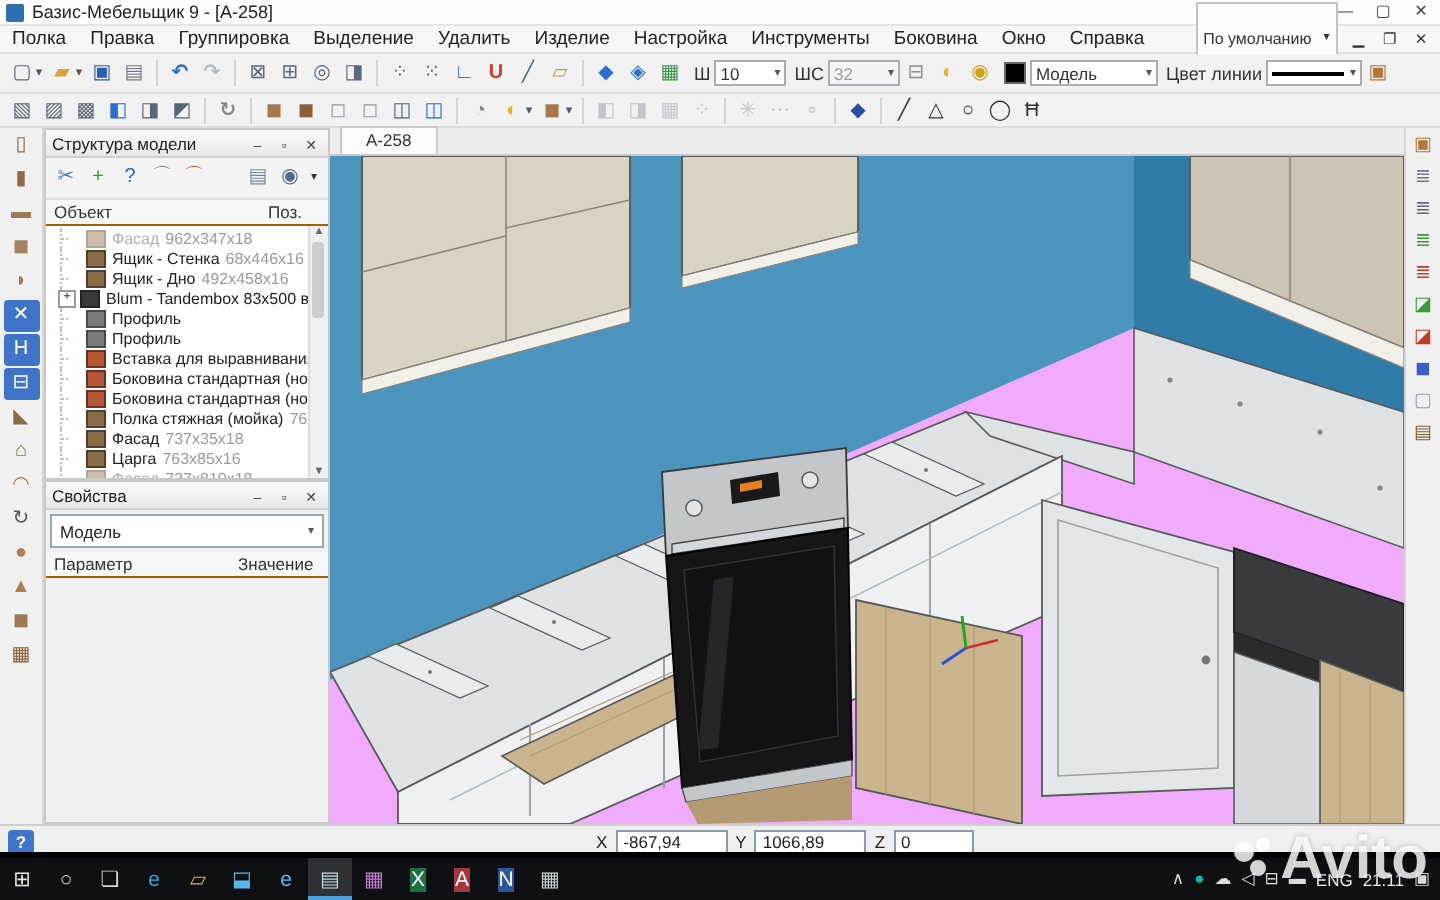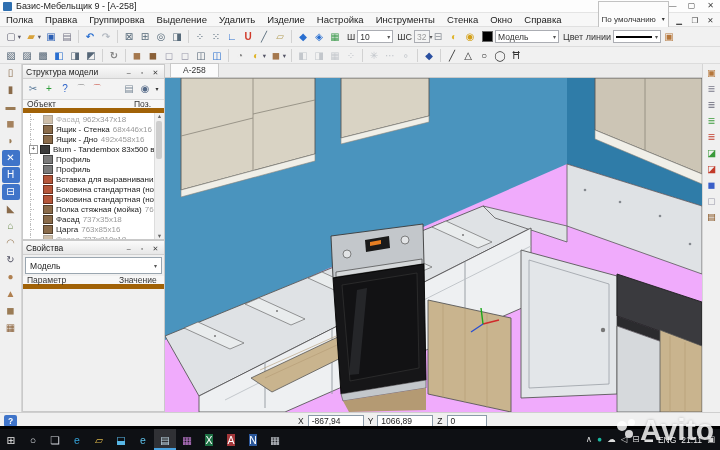--- a/index.html
+++ b/index.html
@@ -45,21 +45,21 @@
   .panel-props{top:240px;bottom:38px;}
   .panel-header{height:13px;flex:0 0 auto;display:flex;align-items:center;font-size:8.5px;color:#222;
                 background:linear-gradient(#fbfbfb,#e7e7e7);border-bottom:1px solid #d0d0d0;padding:0 3px;}
   .panel-title{flex:1;white-space:nowrap;overflow:hidden;}
   .panel-controls span{width:11px;display:inline-block;text-align:center;font-size:7px;color:#444;}
   .panel-toolbar{height:20px;flex:0 0 auto;display:flex;align-items:center;background:#f3f3f3;
                  border-bottom:1px solid #ddd;padding:0 2px;}
   .pti{width:16px;text-align:center;font-size:10px;line-height:18px;}
   .pti.small{width:8px;font-size:6px;}
   .colhead{height:13px;flex:0 0 auto;display:flex;align-items:center;font-size:8.5px;color:#333;
-           background:#f7f7f7;border-bottom:5px solid #a16207;padding:0 4px;box-sizing:border-box;}
+           background:#f7f7f7;border-bottom:1px solid #a16207;padding:0 4px;box-sizing:border-box;}
   .colhead .c1{flex:1;}
   .colhead .c2{width:26px;}
   .tree-body{flex:1;background:#fff;position:relative;overflow:hidden;padding:1px 10px 0 2px;}
   .tree-row{height:10px;display:flex;align-items:center;font-size:8px;color:#222;white-space:nowrap;
             overflow:hidden;position:relative;padding-left:9px;}
   .tree-row::before{content:"";position:absolute;left:5px;top:0;bottom:0;border-left:1px dotted #bfbfbf;}
   .tree-row::after{content:"";position:absolute;left:5px;top:5px;width:4px;border-top:1px dotted #bfbfbf;}
   .tw{width:7px;height:7px;line-height:6px;font-size:6.5px;text-align:center;color:#333;margin-right:2px;flex:0 0 auto;}
   .tw:not(:empty){border:1px solid #9a9a9a;background:#fff;position:relative;z-index:1;margin-left:-5px;}
   .ticon{width:8px;height:7px;border:1px solid rgba(0,0,0,.4);margin-right:3px;flex:0 0 auto;background:#8a6b4a;}
@@ -133,21 +133,21 @@
   <span style="display:flex;">
 
   <span class="menu-item">Полка</span>
       <span class="menu-item">Правка</span>
       <span class="menu-item">Группировка</span>
       <span class="menu-item">Выделение</span>
       <span class="menu-item">Удалить</span>
       <span class="menu-item">Изделие</span>
       <span class="menu-item">Настройка</span>
       <span class="menu-item">Инструменты</span>
-      <span class="menu-item">Стенка</span>
+      <span class="menu-item">Боковина</span>
       <span class="menu-item">Окно</span>
       <span class="menu-item">Справка</span>
     </span>
   <span class="menubar-right">
     <span class="profile-select">
       <span>По умолчанию</span>
       <span style="font-size:6px;">▾</span>
     </span>
     <span class="mdi-controls">
       <span>▁</span>
@@ -185,21 +185,21 @@
       <span class="tbi" style="color: rgb(42, 111, 208);">◆</span>
       <span class="tbi" style="color: rgb(42, 111, 208);">◈</span>
       <span class="tbi" style="color: rgb(58, 154, 74);">▦</span>
     </span>
   <span class="tb-label">Ш</span>
   <span class="combo" style="width:36px;">
     <span>10</span>
       <span class="caret" style="margin-left:auto;">▾</span>
   </span>
   <span class="tb-label">ШС</span>
-  <span class="combo disabled" style="width:16px;">
+  <span class="combo disabled" style="width:36px;">
     <span>32</span>
       <span class="caret" style="margin-left:auto;">▾</span>
   </span>
   <span style="display:flex;align-items:center;">
 
   <span class="tbi" style="color: rgb(138, 143, 150);">⊟</span>
       <span class="tbi" style="color: rgb(224, 181, 44);">◐</span>
       <span class="tbi" style="color: rgb(212, 160, 23);">◉</span>
     </span>
   <span class="swatch"></span>

